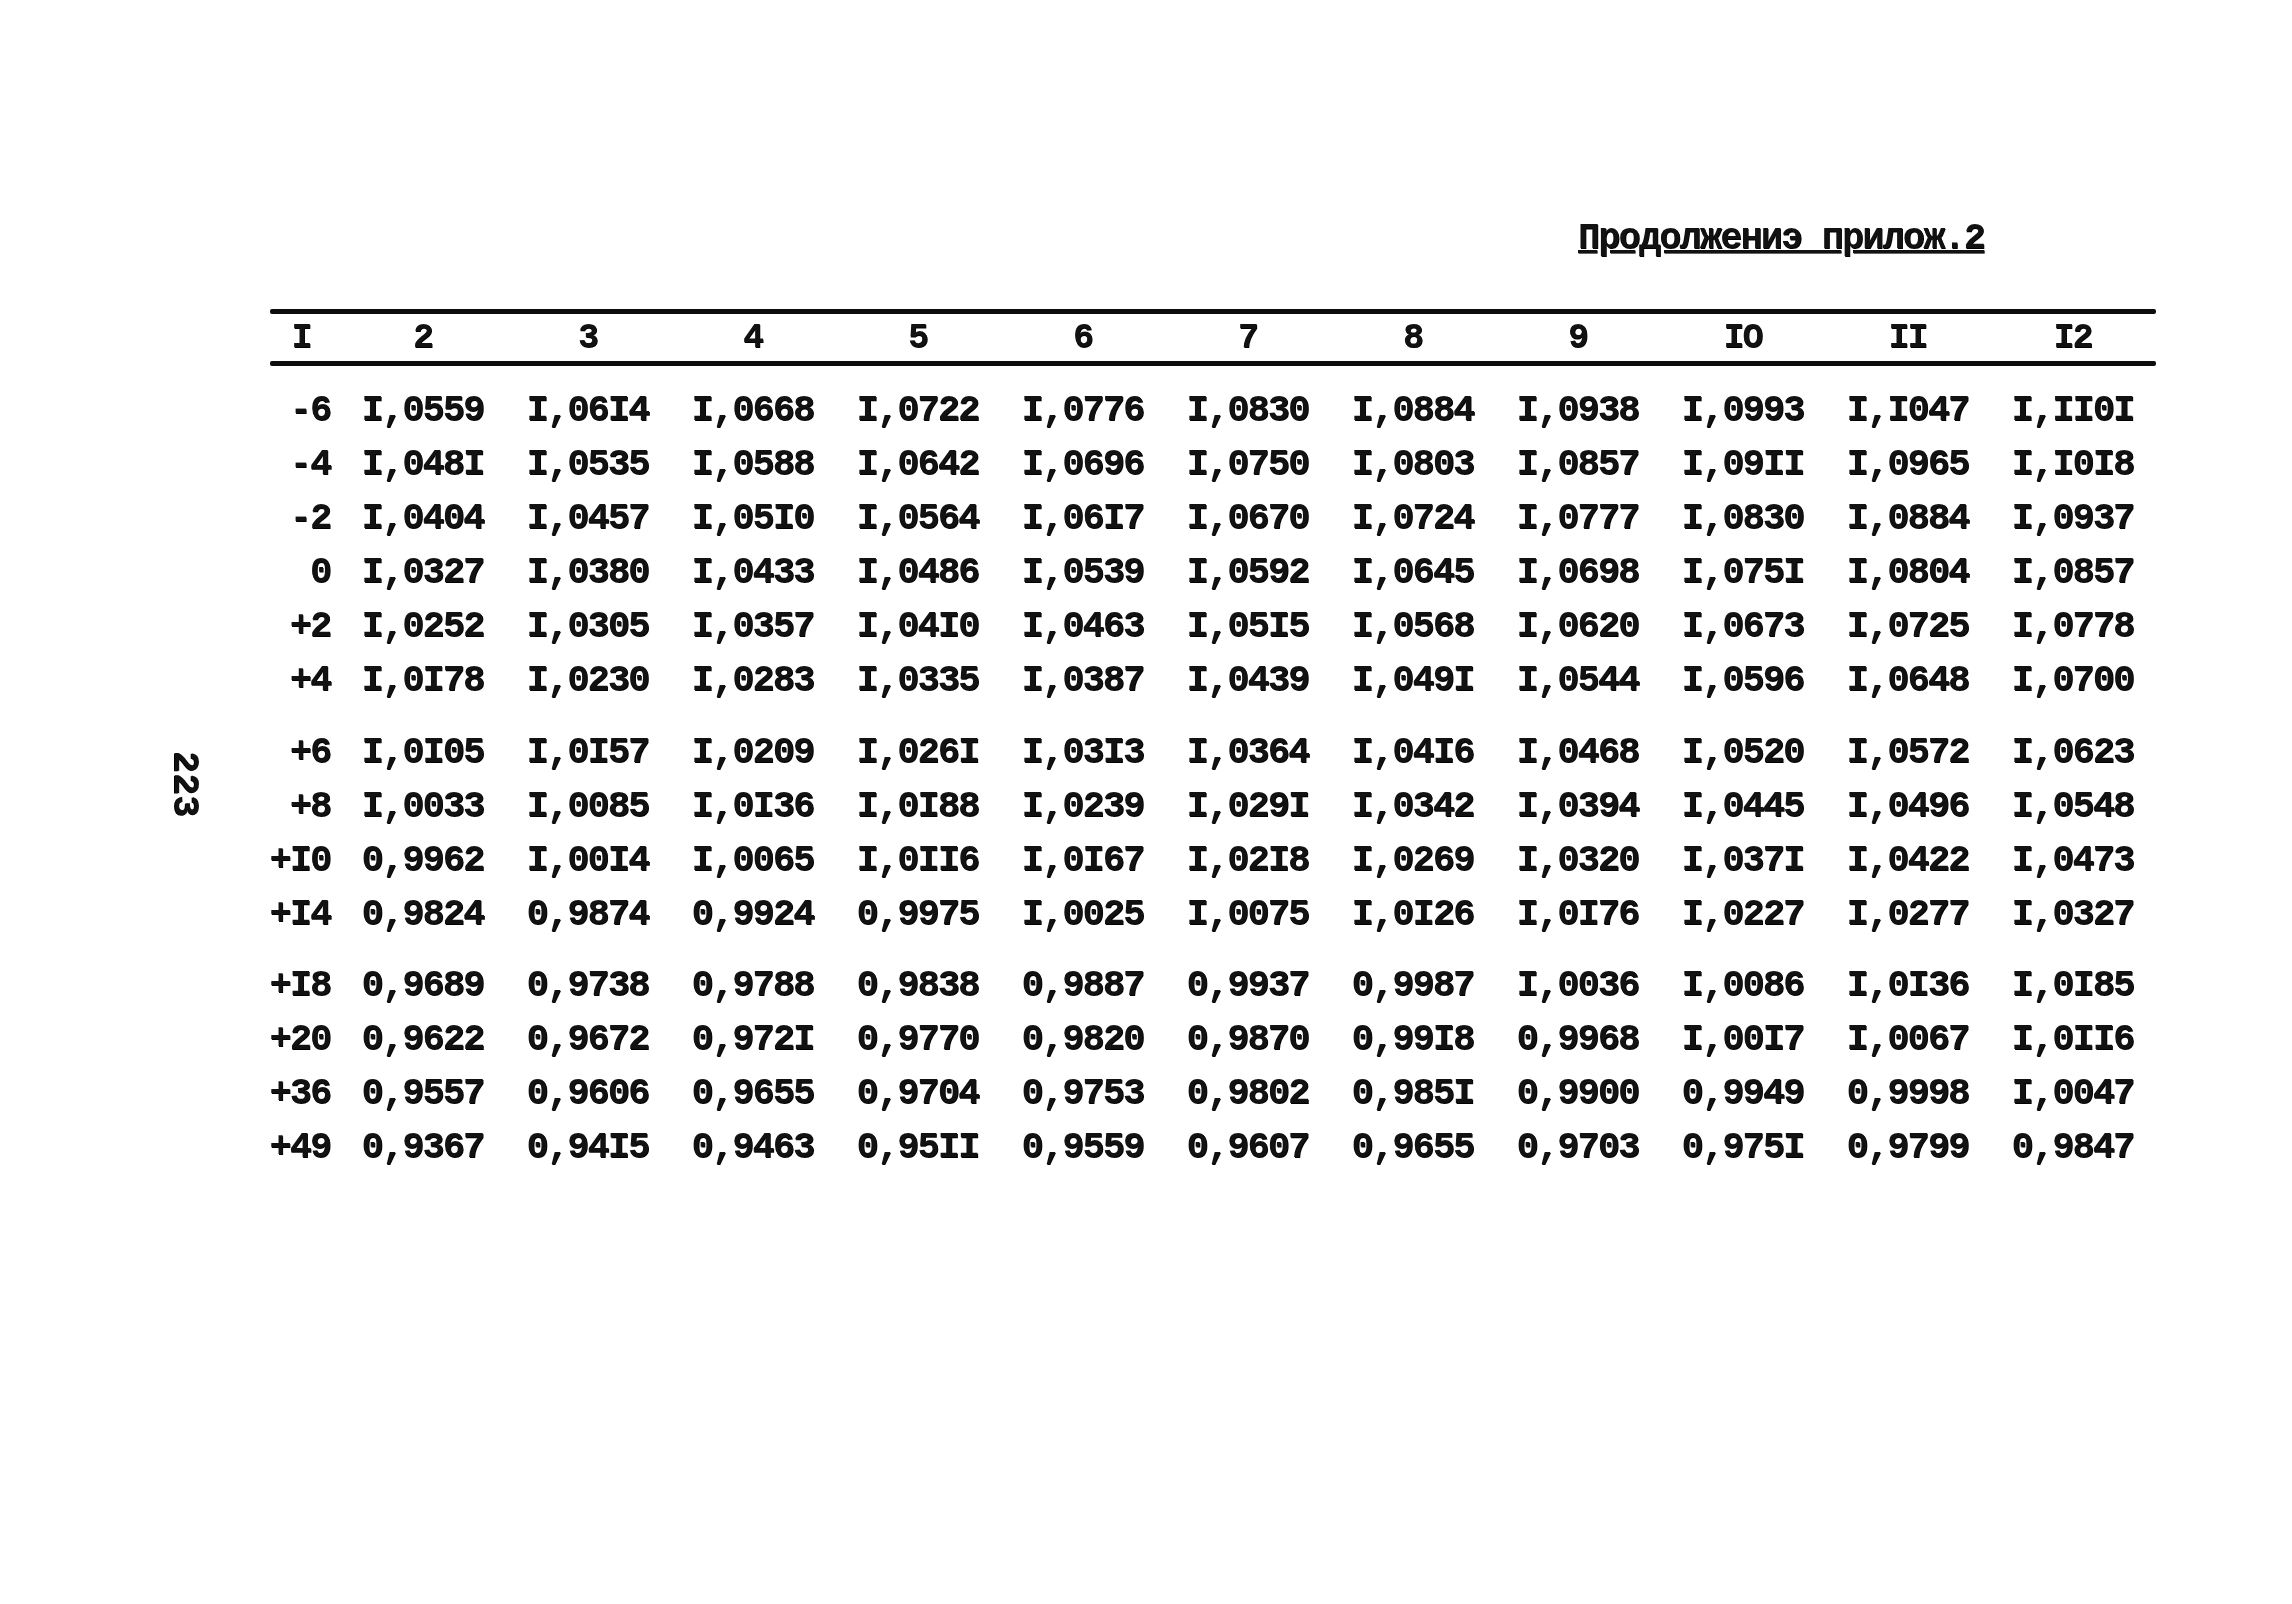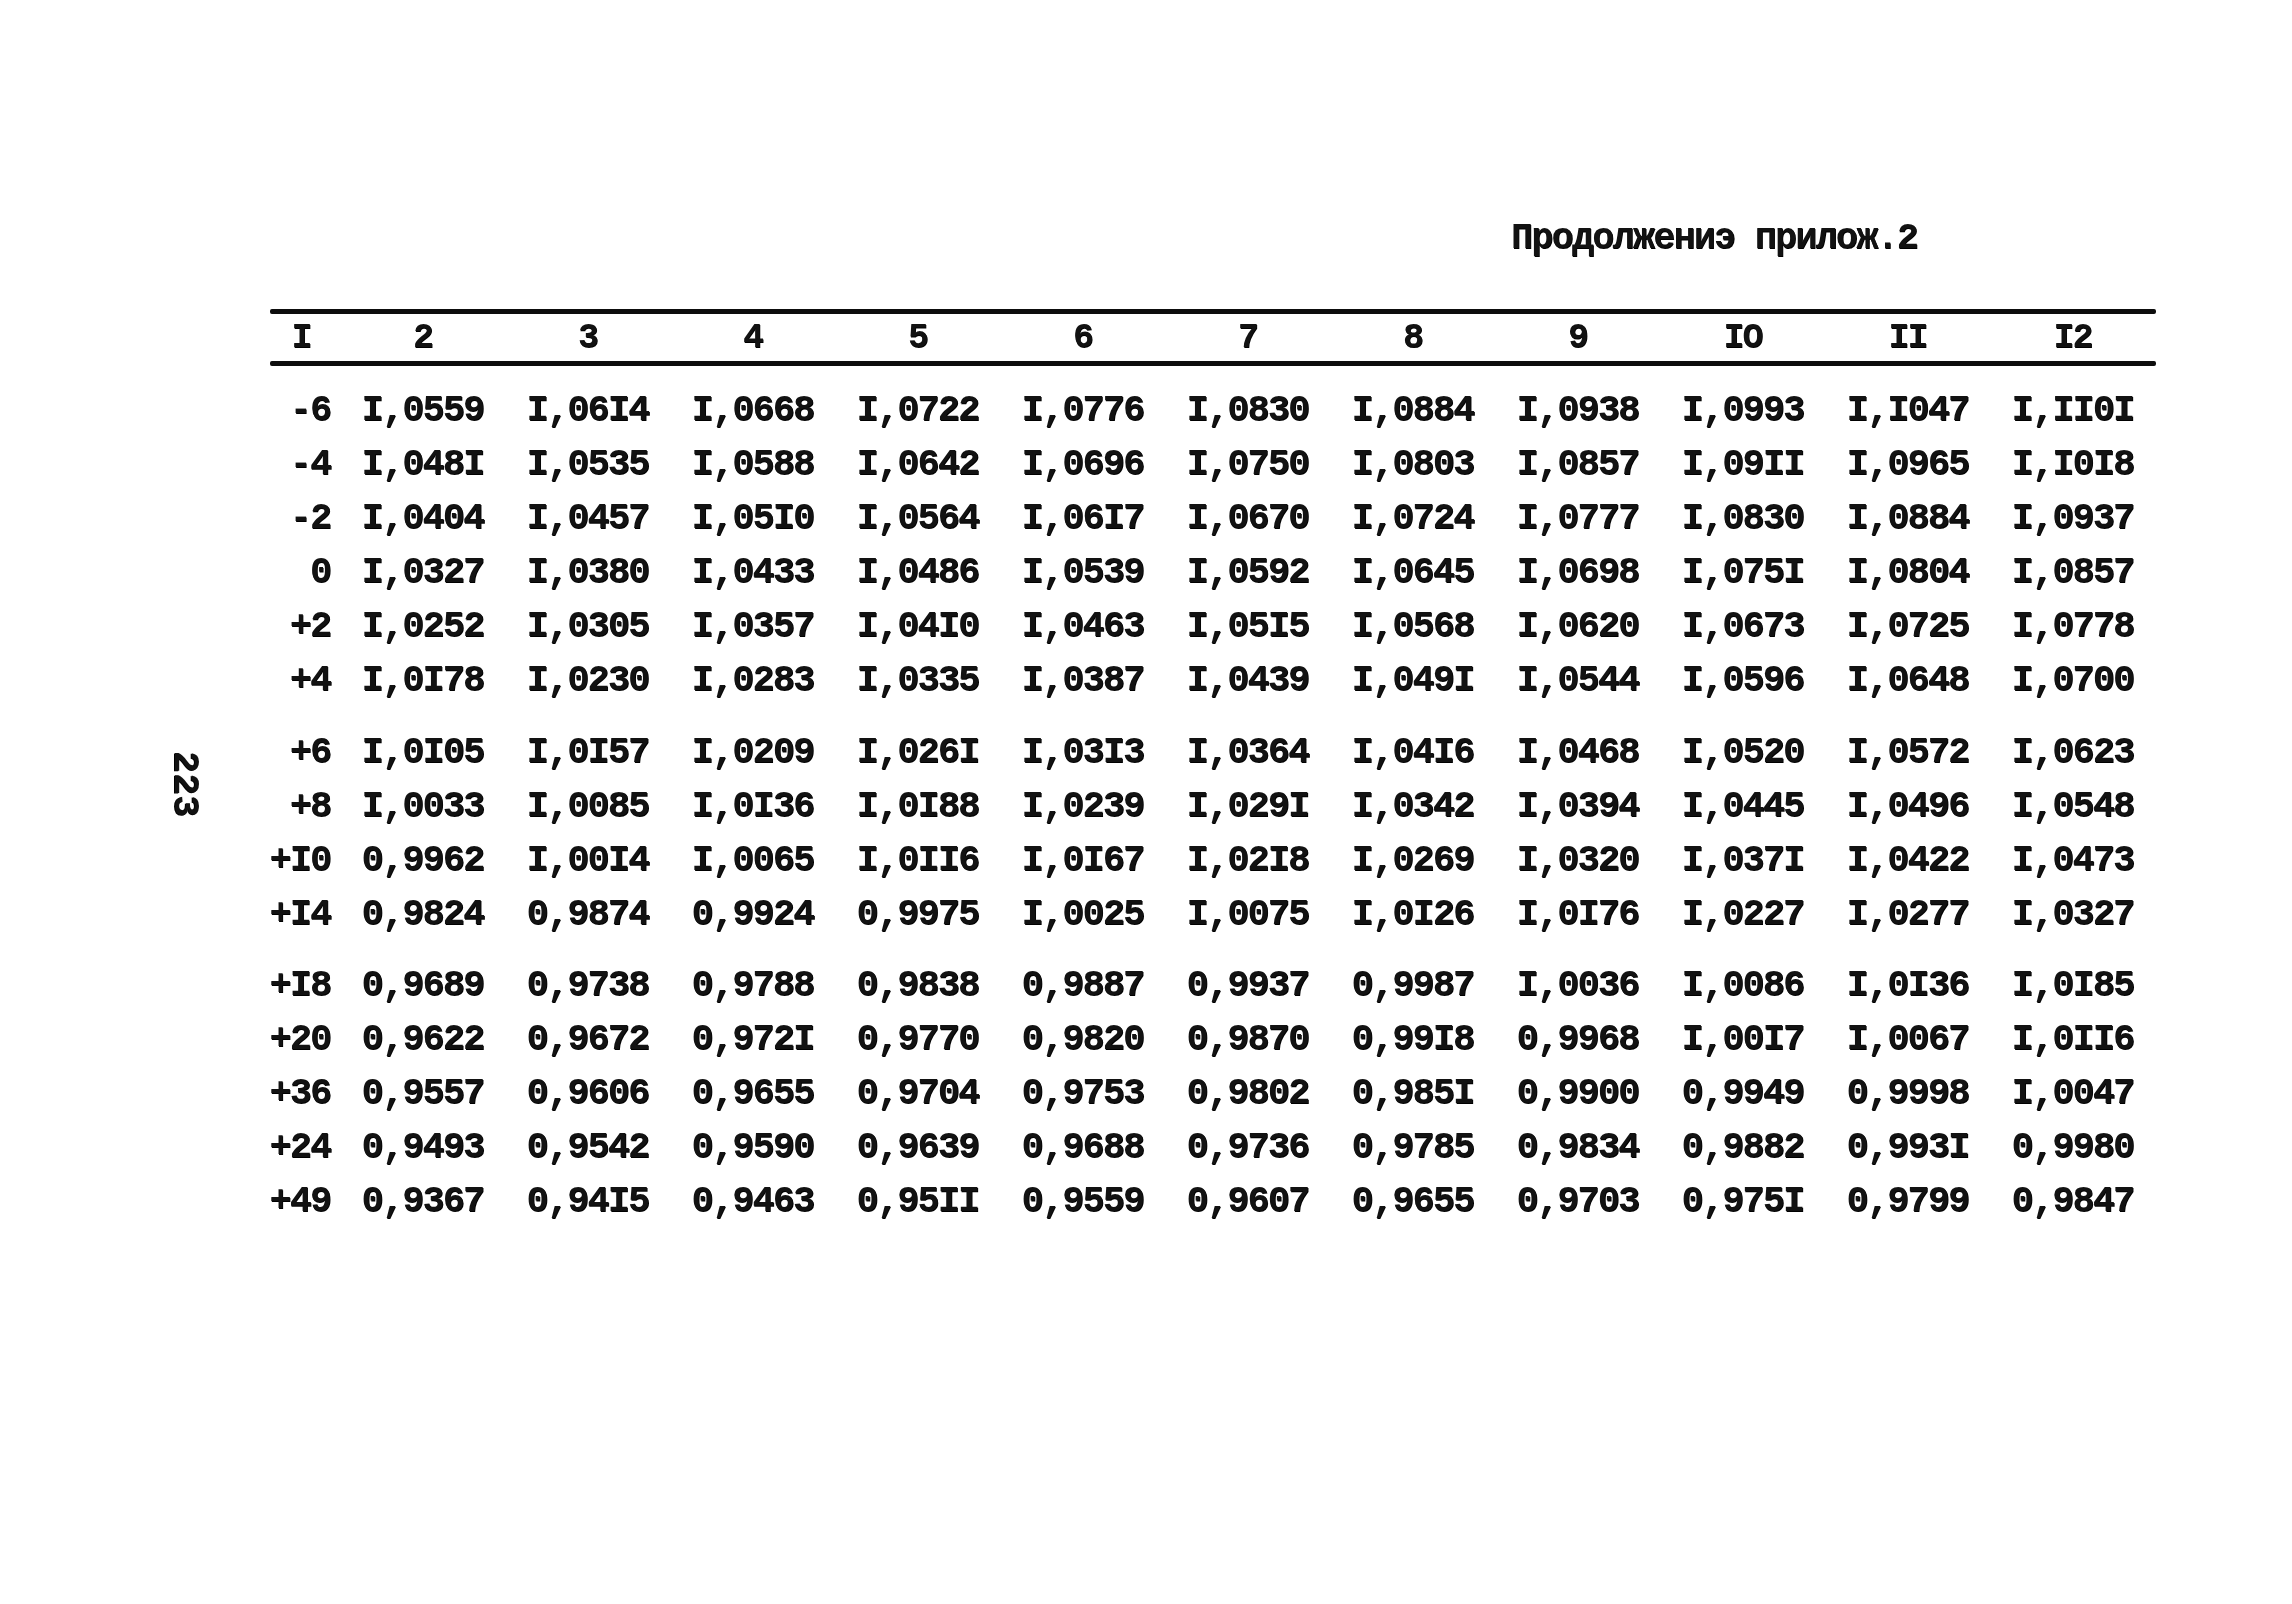--- a/index.html
+++ b/index.html
@@ -3,23 +3,24 @@
 <meta charset="utf-8">
 <style>
   html,body{margin:0;padding:0;}
   body{
     width:2293px;height:1604px;background:#ffffff;color:#121212;
     font-family:"Liberation Mono","DejaVu Sans Mono",monospace;
     font-weight:700;
   }
   .page{position:relative;width:2293px;height:1604px;background:#ffffff;overflow:hidden;}
   .title{
-    position:absolute;left:1511px;top:217px;
+    position:absolute;left:1578px;top:217px;
     font-size:37px;letter-spacing:-1.9px;white-space:nowrap;
     text-shadow:0.6px 0.6px 0 #000;
+    text-decoration:underline;
   }
   .page-number{
     position:absolute;left:141px;top:763px;width:87px;
     font-size:37px;text-align:center;
     transform:rotate(90deg);transform-origin:center center;
     text-shadow:0.5px 0.5px 0 #000;
   }
   .table{position:absolute;left:262px;top:309px;width:1892px;}
   .rule{position:absolute;left:7.8px;width:1886px;height:4.9px;background:#0d0d0d;border-radius:1.9px;}
   .rule-top{top:0;}
@@ -249,34 +250,20 @@
             <span class="cell">0,9704</span>
             <span class="cell">0,9753</span>
             <span class="cell">0,9802</span>
             <span class="cell">0,985I</span>
             <span class="cell">0,9900</span>
             <span class="cell">0,9949</span>
             <span class="cell">0,9998</span>
             <span class="cell">I,0047</span>
           </div>
           <div class="row">
-            <span class="cell label">+24</span>
-            <span class="cell">0,9493</span>
-            <span class="cell">0,9542</span>
-            <span class="cell">0,9590</span>
-            <span class="cell">0,9639</span>
-            <span class="cell">0,9688</span>
-            <span class="cell">0,9736</span>
-            <span class="cell">0,9785</span>
-            <span class="cell">0,9834</span>
-            <span class="cell">0,9882</span>
-            <span class="cell">0,993I</span>
-            <span class="cell">0,9980</span>
-          </div>
-          <div class="row">
             <span class="cell label">+49</span>
             <span class="cell">0,9367</span>
             <span class="cell">0,94I5</span>
             <span class="cell">0,9463</span>
             <span class="cell">0,95II</span>
             <span class="cell">0,9559</span>
             <span class="cell">0,9607</span>
             <span class="cell">0,9655</span>
             <span class="cell">0,9703</span>
             <span class="cell">0,975I</span>

